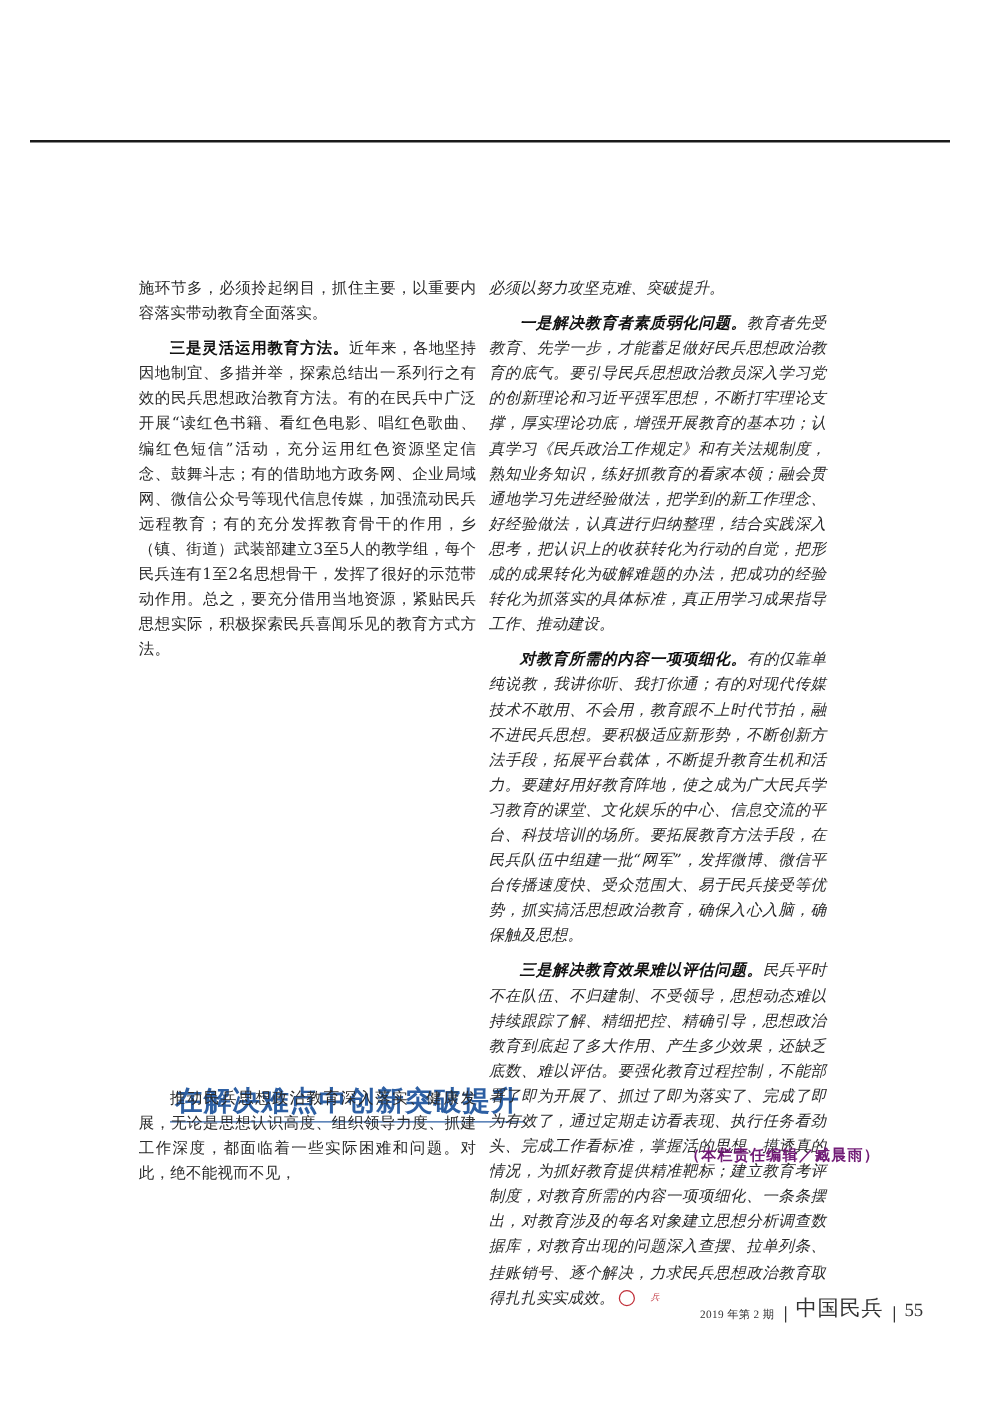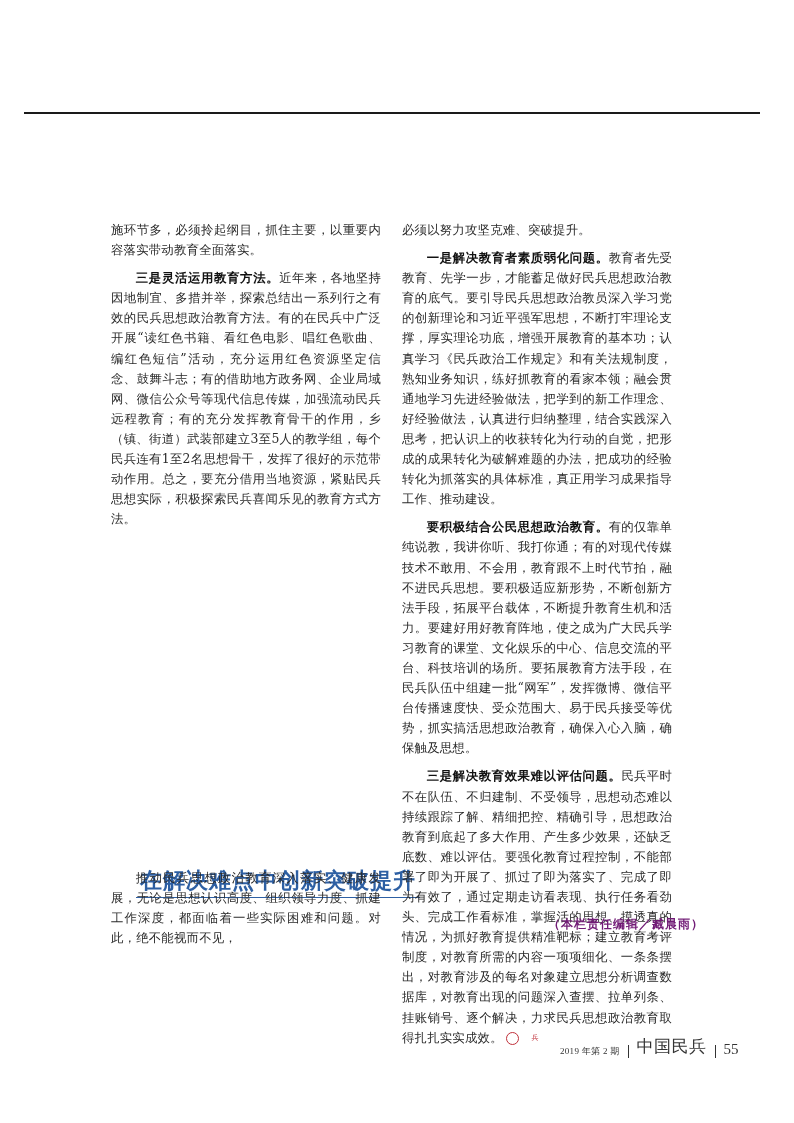--- a/index.html
+++ b/index.html
@@ -2,21 +2,21 @@
 <html><head>
 <meta charset="utf-8">
 <style>
   html, body { margin:0; padding:0; background:#ffffff; }
   body { width:794px; height:1123px; position:relative; overflow:hidden;
          font-family:"DejaVu Serif","Liberation Serif",serif; color:#2a2a2a; }
   .top-rule { position:absolute; left:24px; top:112px; width:736px; height:2px; background:#1a1a1a; }
   .col { position:absolute; top:212px; width:286px; font-size:12.4px; line-height:20.1px;
          text-align:justify; letter-spacing:0.2px; }
   .col.left { left:103px; }
-  .col.right { left:394px; }
+  .col.right { left:383px;font-style:italic; }
   .col p { margin:8px; }
   .col p.indent { text-indent:2em; }
   .lead { font-family:"DejaVu Sans","Liberation Sans",sans-serif; font-weight:bold; color:#111; letter-spacing:0.5px; }
   .section-head { position:absolute; left:136px; top:866px; font-family:"DejaVu Sans","Liberation Sans",sans-serif;
                   font-weight:bold; font-size:22px; color:#2d5fa3; letter-spacing:1px;
                   border-bottom:1.6px solid #2d5fa3; padding:0 4px 1px 4px; }
   .col.left2 { position:absolute; left:103px; top:860px; width:286px; font-size:12.4px; line-height:20.1px; text-align:justify; letter-spacing:0.2px; }
   .end-mark { display:inline-block; width:11px; height:11px; border:1.2px solid #c0303a; border-radius:50%;
               color:#c0303a; font-size:7px; line-height:11px; text-align:center; vertical-align:2px; margin-left:3px;
               font-family:"DejaVu Sans",sans-serif; }
@@ -41,21 +41,21 @@
 
 <div class="section-head">在解决难点中创新突破提升</div>
 
 <div class="col left2">
   <p class="indent">推动民兵思想政治教育深入落实、健康发展，无论是思想认识高度、组织领导力度、抓建工作深度，都面临着一些实际困难和问题。对此，绝不能视而不见，</p>
 </div>
 
 <div class="col right">
   <p>必须以努力攻坚克难、突破提升。</p>
   <p class="indent"><span class="lead">一是解决教育者素质弱化问题。</span><span>教育者先受教育、先学一步，才能蓄足做好民兵思想政治教育的底气。要引导民兵思想政治教员深入学习党的创新理论和习近平强军思想，不断打牢理论支撑，厚实理论功底，增强开展教育的基本功；认真学习《民兵政治工作规定》和有关法规制度，熟知业务知识，练好抓教育的看家本领；融会贯通地学习先进经验做法，把学到的新工作理念、好经验做法，认真进行归纳整理，结合实践深入思考，把认识上的收获转化为行动的自觉，把形成的成果转化为破解难题的办法，把成功的经验转化为抓落实的具体标准，真正用学习成果指导工作、推动建设。</span></p>
-  <p class="indent"><span class="lead">要积极结合公民思想政治教育。</span><span>有的仅靠单纯说教，我讲你听、我打你通；有的对现代传媒技术不敢用、不会用，教育跟不上时代节拍，融不进民兵思想。要积极适应新形势，不断创新方法手段，拓展平台载体，不断提升教育生机和活力。要建好用好教育阵地，使之成为广大民兵学习教育的课堂、文化娱乐的中心、信息交流的平台、科技培训的场所。要拓展教育方法手段，在民兵队伍中组建一批“网军”，发挥微博、微信平台传播速度快、受众范围大、易于民兵接受等优势，抓实搞活思想政治教育，确保入心入脑，确保触及思想。</span></p>
+  <p class="indent"><span class="lead">对教育所需的内容一项项细化。</span><span>有的仅靠单纯说教，我讲你听、我打你通；有的对现代传媒技术不敢用、不会用，教育跟不上时代节拍，融不进民兵思想。要积极适应新形势，不断创新方法手段，拓展平台载体，不断提升教育生机和活力。要建好用好教育阵地，使之成为广大民兵学习教育的课堂、文化娱乐的中心、信息交流的平台、科技培训的场所。要拓展教育方法手段，在民兵队伍中组建一批“网军”，发挥微博、微信平台传播速度快、受众范围大、易于民兵接受等优势，抓实搞活思想政治教育，确保入心入脑，确保触及思想。</span></p>
   <p class="indent"><span class="lead">三是解决教育效果难以评估问题。</span><span>民兵平时不在队伍、不归建制、不受领导，思想动态难以持续跟踪了解、精细把控、精确引导，思想政治教育到底起了多大作用、产生多少效果，还缺乏底数、难以评估。要强化教育过程控制，不能部署了即为开展了、抓过了即为落实了、完成了即为有效了，通过定期走访看表现、执行任务看劲头、完成工作看标准，掌握活的思想、摸透真的情况，为抓好教育提供精准靶标；建立教育考评制度，对教育所需的内容一项项细化、一条条摆出，对教育涉及的每名对象建立思想分析调查数据库，对教育出现的问题深入查摆、拉单列条、挂账销号、逐个解决，力求民兵思想政治教育取得扎扎实实成效。</span><span class="end-mark">兵</span></p>
 </div>
 
 <div class="editor">（本栏责任编辑／臧晨雨）</div>
 
 <div class="footer">
   <span class="issue">2019 年第 2 期</span>
   <span class="sep"></span>
   <span class="mag">中国民兵</span>
   <span class="sep"></span>

